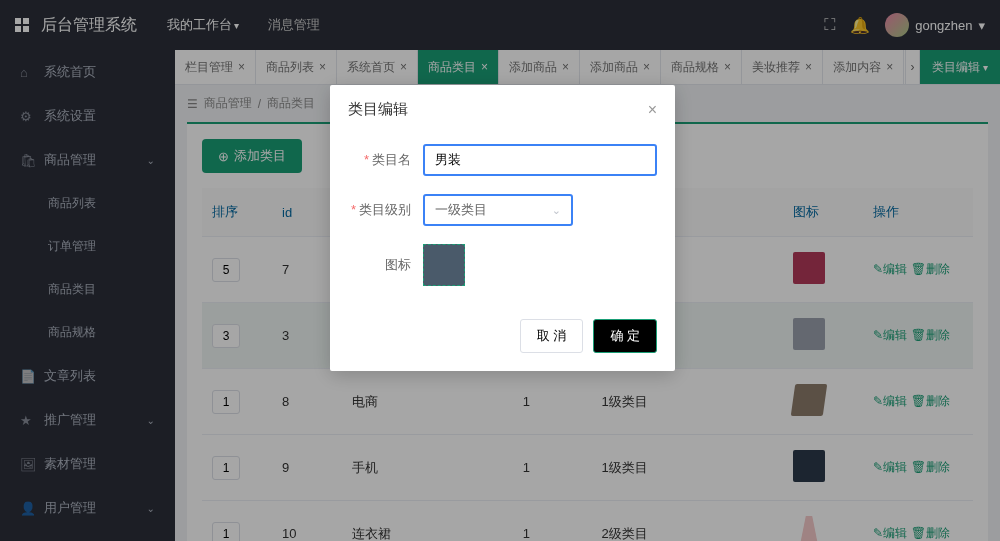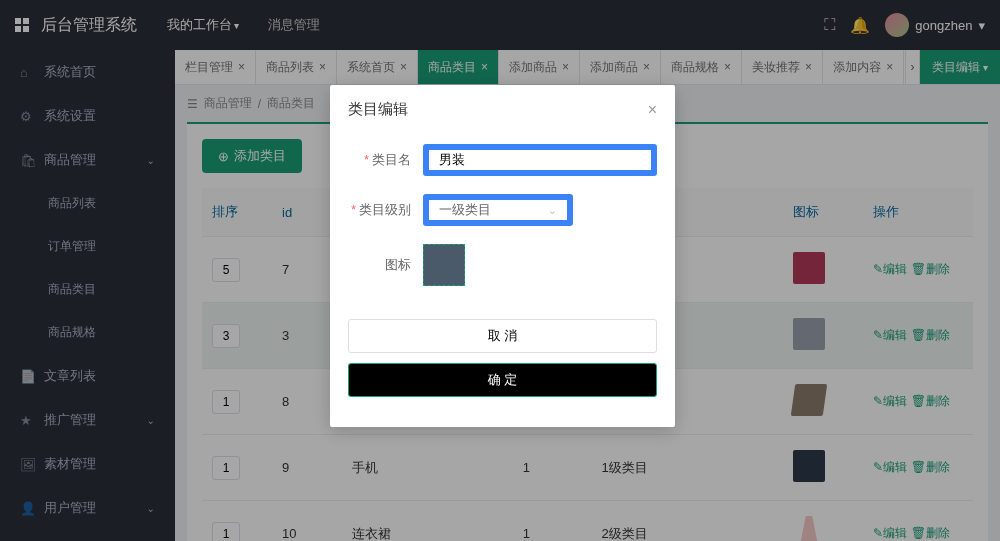--- a/index.html
+++ b/index.html
@@ -64,25 +64,25 @@
 
 .mask { position: absolute; inset: 0; background: rgba(0,0,0,0.35); z-index: 100; }
 .modal { position: absolute; left: 330px; top: 85px; width: 345px; background: #fff; border-radius: 2px; z-index: 101; box-shadow: 0 4px 20px rgba(0,0,0,0.2); }
 .modal-header { padding: 15px 18px; display: flex; align-items: center; }
 .modal-header .title { font-size: 15px; color: #333; }
 .modal-header .close { margin-left: auto; color: #999; font-size: 16px; cursor: pointer; }
 .modal-body { padding: 10px 18px 5px 18px; }
 .form-row { display: flex; align-items: center; margin-bottom: 18px; }
 .form-row label { width: 75px; text-align: right; padding-right: 12px; font-size: 13px; color: #666; }
 .form-row label .req { color: #f56c6c; margin-right: 3px; }
-.form-row input, .form-row .select { flex: 1; height: 32px; border: 6px solid #3b82f6; border-radius: 3px; padding: 0 10px; font-size: 13px; }
+.form-row input, .form-row .select { flex: 1; height: 32px; border: 2px solid #3b82f6; border-radius: 3px; padding: 0 10px; font-size: 13px; }
 .form-row .select { display: flex; align-items: center; justify-content: space-between; max-width: 150px; cursor: pointer; color: #666; }
 .form-row .select .arr { color: #c0c4cc; font-size: 11px; }
 .form-row .img-preview { width: 42px; height: 42px; border: 1px dashed #1a9e76; background: #4a5a6a; display: inline-block; }
-.modal-footer { padding: 10px 18px 30px; display: flex; justify-content: flex-end; gap: 10px; flex-direction: column; }
+.modal-footer { padding: 10px 18px 18px; display: flex; justify-content: flex-end; gap: 10px; }
 .btn { padding: 7px 16px; border-radius: 3px; font-size: 13px; cursor: pointer; border: 1px solid #dcdfe6; background: #fff; }
 .btn-primary { background: #000000; color: #fff; border-color: #1a9e76; }
 </style>
 </head>
 <body>
 
 <div class="header">
   <div class="grid-icon">
       <span></span>
       <span></span>

